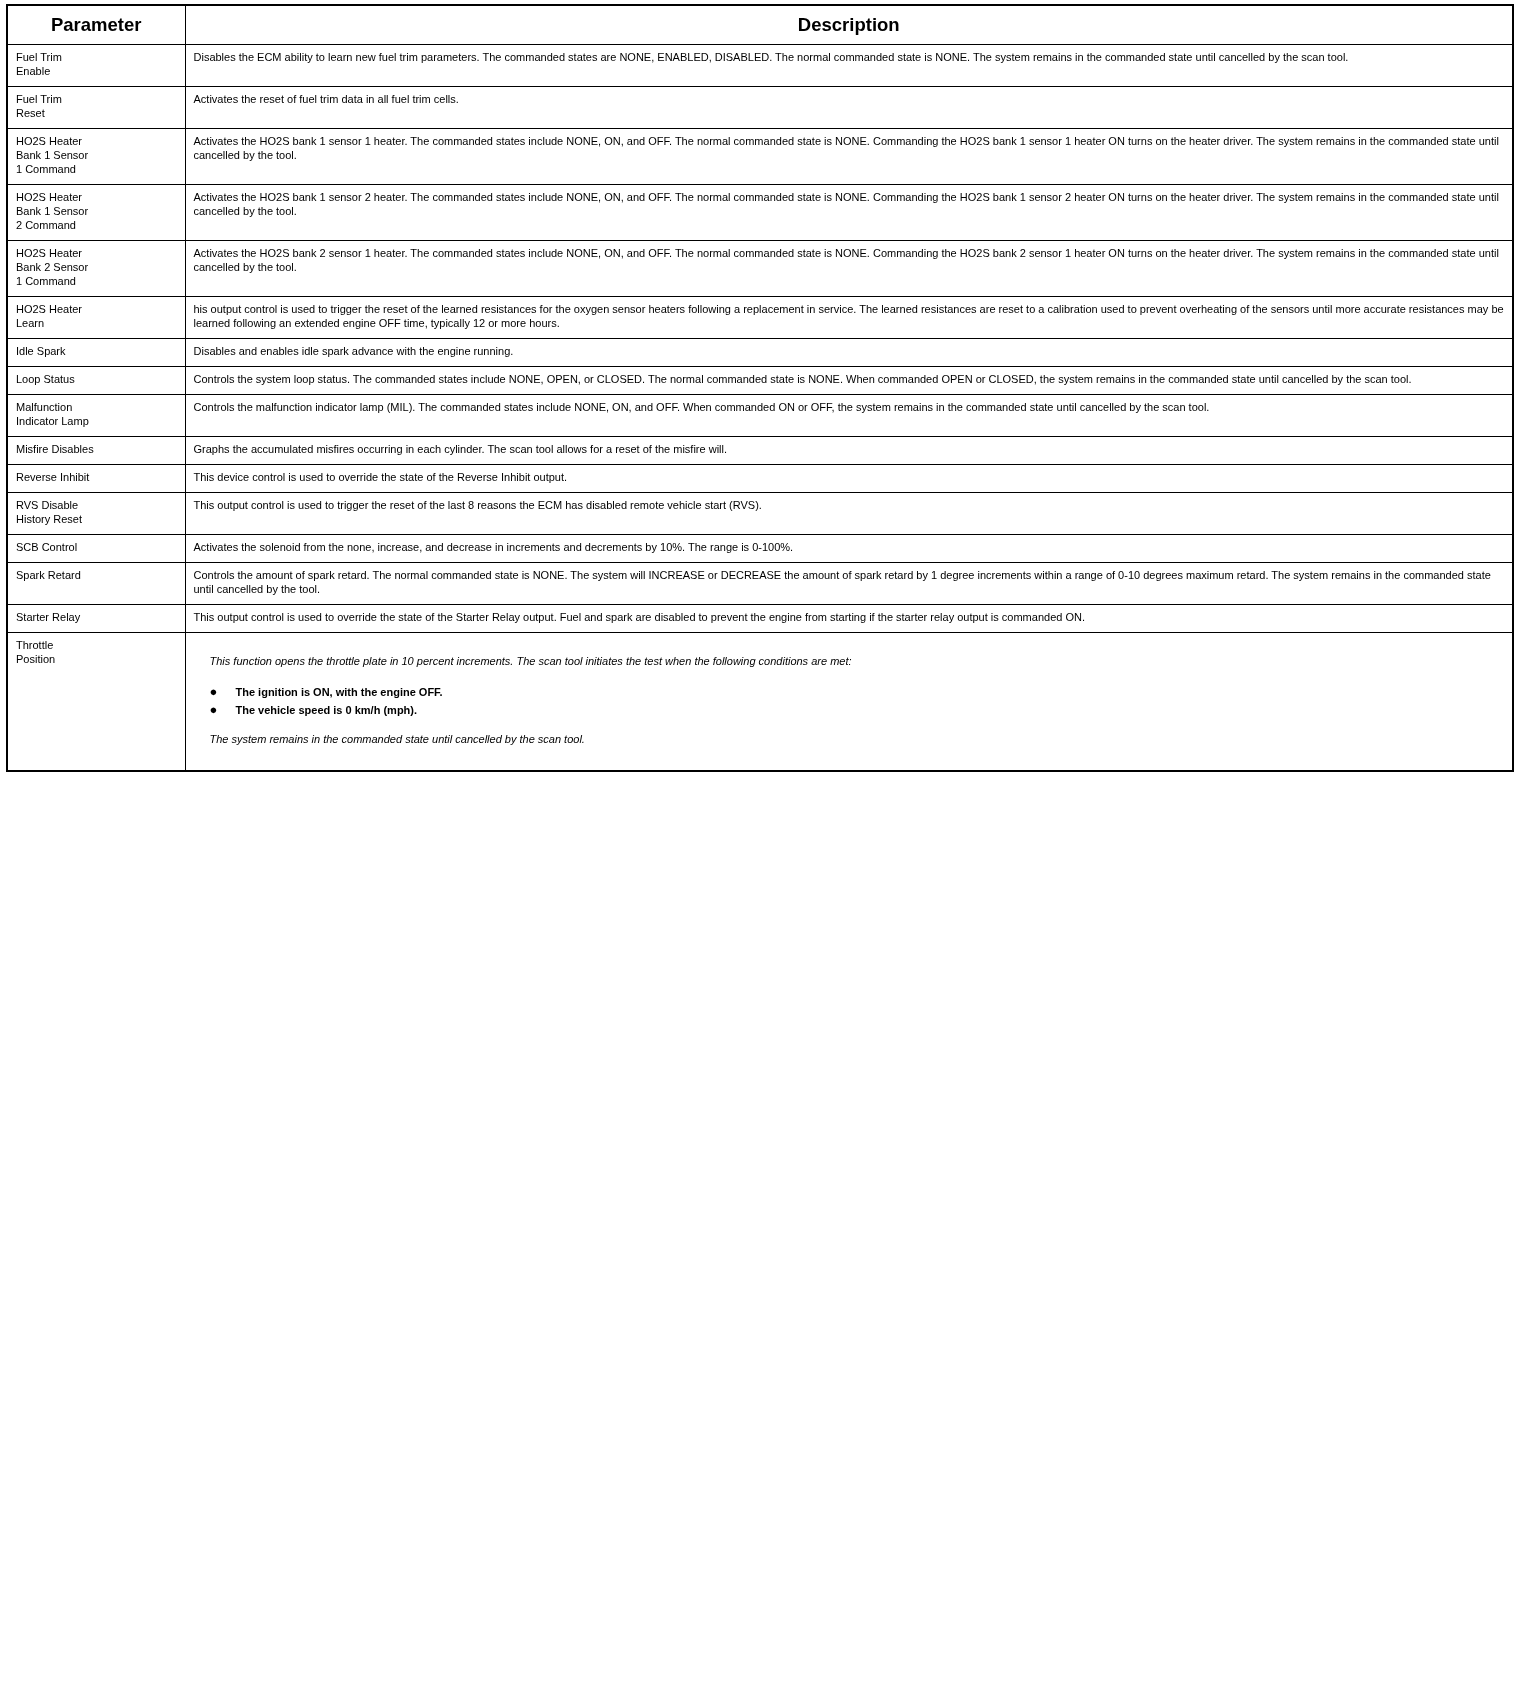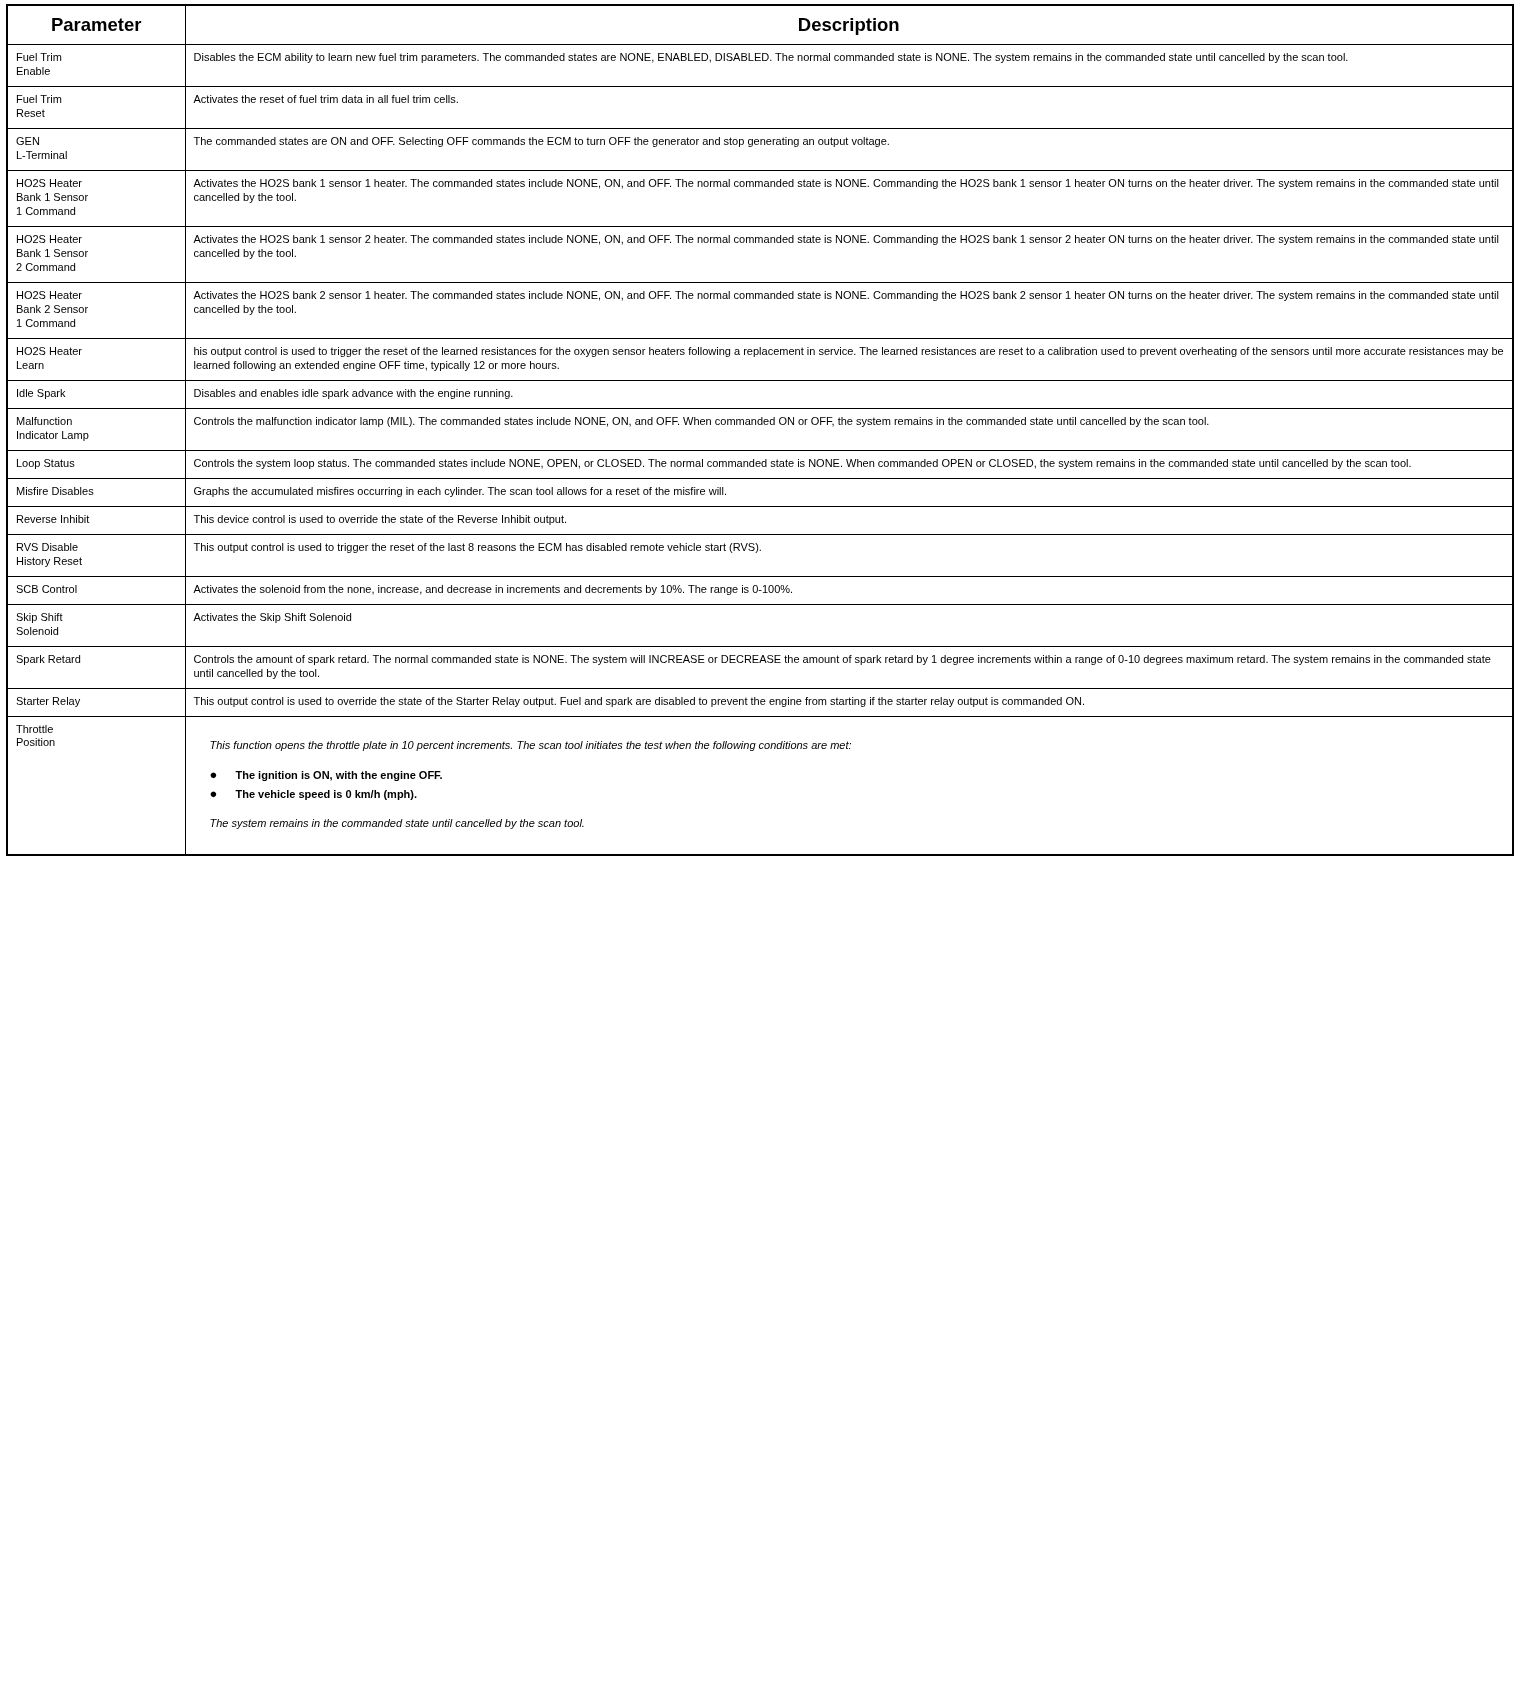--- a/index.html
+++ b/index.html
@@ -90,70 +90,62 @@
     <tbody>
       <tr>
         <td class="param-cell top">Fuel Trim<br>Enable</td>
         <td class="desc-cell">Disables the ECM ability to learn new fuel trim parameters. The commanded states are NONE, ENABLED, DISABLED. The normal commanded state is NONE. The system remains in the commanded state until cancelled by the scan tool.</td>
       </tr>
       <tr>
         <td class="param-cell top">Fuel Trim<br>Reset</td>
         <td class="desc-cell">Activates the reset of fuel trim data in all fuel trim cells.</td>
       </tr>
       <tr>
-        <td class="param-cell top">GEN<br>L-Terminal</td>
-        <td class="desc-cell">The commanded states are ON and OFF. Selecting OFF commands the ECM to turn OFF the generator and stop generating an output voltage.</td>
-      </tr>
-      <tr>
         <td class="param-cell top">HO2S Heater<br>Bank 1 Sensor<br>1 Command</td>
         <td class="desc-cell">Activates the HO2S bank 1 sensor 1 heater. The commanded states include NONE, ON, and OFF. The normal commanded state is NONE. Commanding the HO2S bank 1 sensor 1 heater ON turns on the heater driver. The system remains in the commanded state until cancelled by the tool.</td>
       </tr>
       <tr>
         <td class="param-cell top">HO2S Heater<br>Bank 1 Sensor<br>2 Command</td>
         <td class="desc-cell">Activates the HO2S bank 1 sensor 2 heater. The commanded states include NONE, ON, and OFF. The normal commanded state is NONE. Commanding the HO2S bank 1 sensor 2 heater ON turns on the heater driver. The system remains in the commanded state until cancelled by the tool.</td>
       </tr>
       <tr>
         <td class="param-cell top">HO2S Heater<br>Bank 2 Sensor<br>1 Command</td>
         <td class="desc-cell">Activates the HO2S bank 2 sensor 1 heater. The commanded states include NONE, ON, and OFF. The normal commanded state is NONE. Commanding the HO2S bank 2 sensor 1 heater ON turns on the heater driver. The system remains in the commanded state until cancelled by the tool.</td>
       </tr>
       <tr>
         <td class="param-cell">HO2S Heater<br>Learn</td>
         <td class="desc-cell">his output control is used to trigger the reset of the learned resistances for the oxygen sensor heaters following a replacement in service. The learned resistances are reset to a calibration used to prevent overheating of the sensors until more accurate resistances may be learned following an extended engine OFF time, typically 12 or more hours.</td>
       </tr>
       <tr>
         <td class="param-cell">Idle Spark</td>
         <td class="desc-cell">Disables and enables idle spark advance with the engine running.</td>
       </tr>
       <tr>
+        <td class="param-cell">Loop Status</td>
+        <td class="desc-cell">Controls the system loop status. The commanded states include NONE, OPEN, or CLOSED. The normal commanded state is NONE. When commanded OPEN or CLOSED, the system remains in the commanded state until cancelled by the scan tool.</td>
+      </tr>
+      <tr>
         <td class="param-cell">Malfunction<br>Indicator Lamp</td>
         <td class="desc-cell">Controls the malfunction indicator lamp (MIL). The commanded states include NONE, ON, and OFF. When commanded ON or OFF, the system remains in the commanded state until cancelled by the scan tool.</td>
-      </tr>
-      <tr>
-        <td class="param-cell">Loop Status</td>
-        <td class="desc-cell">Controls the system loop status. The commanded states include NONE, OPEN, or CLOSED. The normal commanded state is NONE. When commanded OPEN or CLOSED, the system remains in the commanded state until cancelled by the scan tool.</td>
       </tr>
       <tr>
         <td class="param-cell">Misfire Disables</td>
         <td class="desc-cell">Graphs the accumulated misfires occurring in each cylinder. The scan tool allows for a reset of the misfire will.</td>
       </tr>
       <tr>
         <td class="param-cell">Reverse Inhibit</td>
         <td class="desc-cell">This device control is used to override the state of the Reverse Inhibit output.</td>
       </tr>
       <tr>
         <td class="param-cell top">RVS Disable<br>History Reset</td>
         <td class="desc-cell">This output control is used to trigger the reset of the last 8 reasons the ECM has disabled remote vehicle start (RVS).</td>
       </tr>
       <tr>
         <td class="param-cell">SCB Control</td>
         <td class="desc-cell">Activates the solenoid from the none, increase, and decrease in increments and decrements by 10%. The range is 0-100%.</td>
-      </tr>
-      <tr>
-        <td class="param-cell top">Skip Shift<br>Solenoid</td>
-        <td class="desc-cell">Activates the Skip Shift Solenoid</td>
       </tr>
       <tr>
         <td class="param-cell">Spark Retard</td>
         <td class="desc-cell">Controls the amount of spark retard. The normal commanded state is NONE. The system will INCREASE or DECREASE the amount of spark retard by 1 degree increments within a range of 0-10 degrees maximum retard. The system remains in the commanded state until cancelled by the tool.</td>
       </tr>
       <tr>
         <td class="param-cell">Starter Relay</td>
         <td class="desc-cell">This output control is used to override the state of the Starter Relay output. Fuel and spark are disabled to prevent the engine from starting if the starter relay output is commanded ON.</td>
       </tr>
       <tr>

